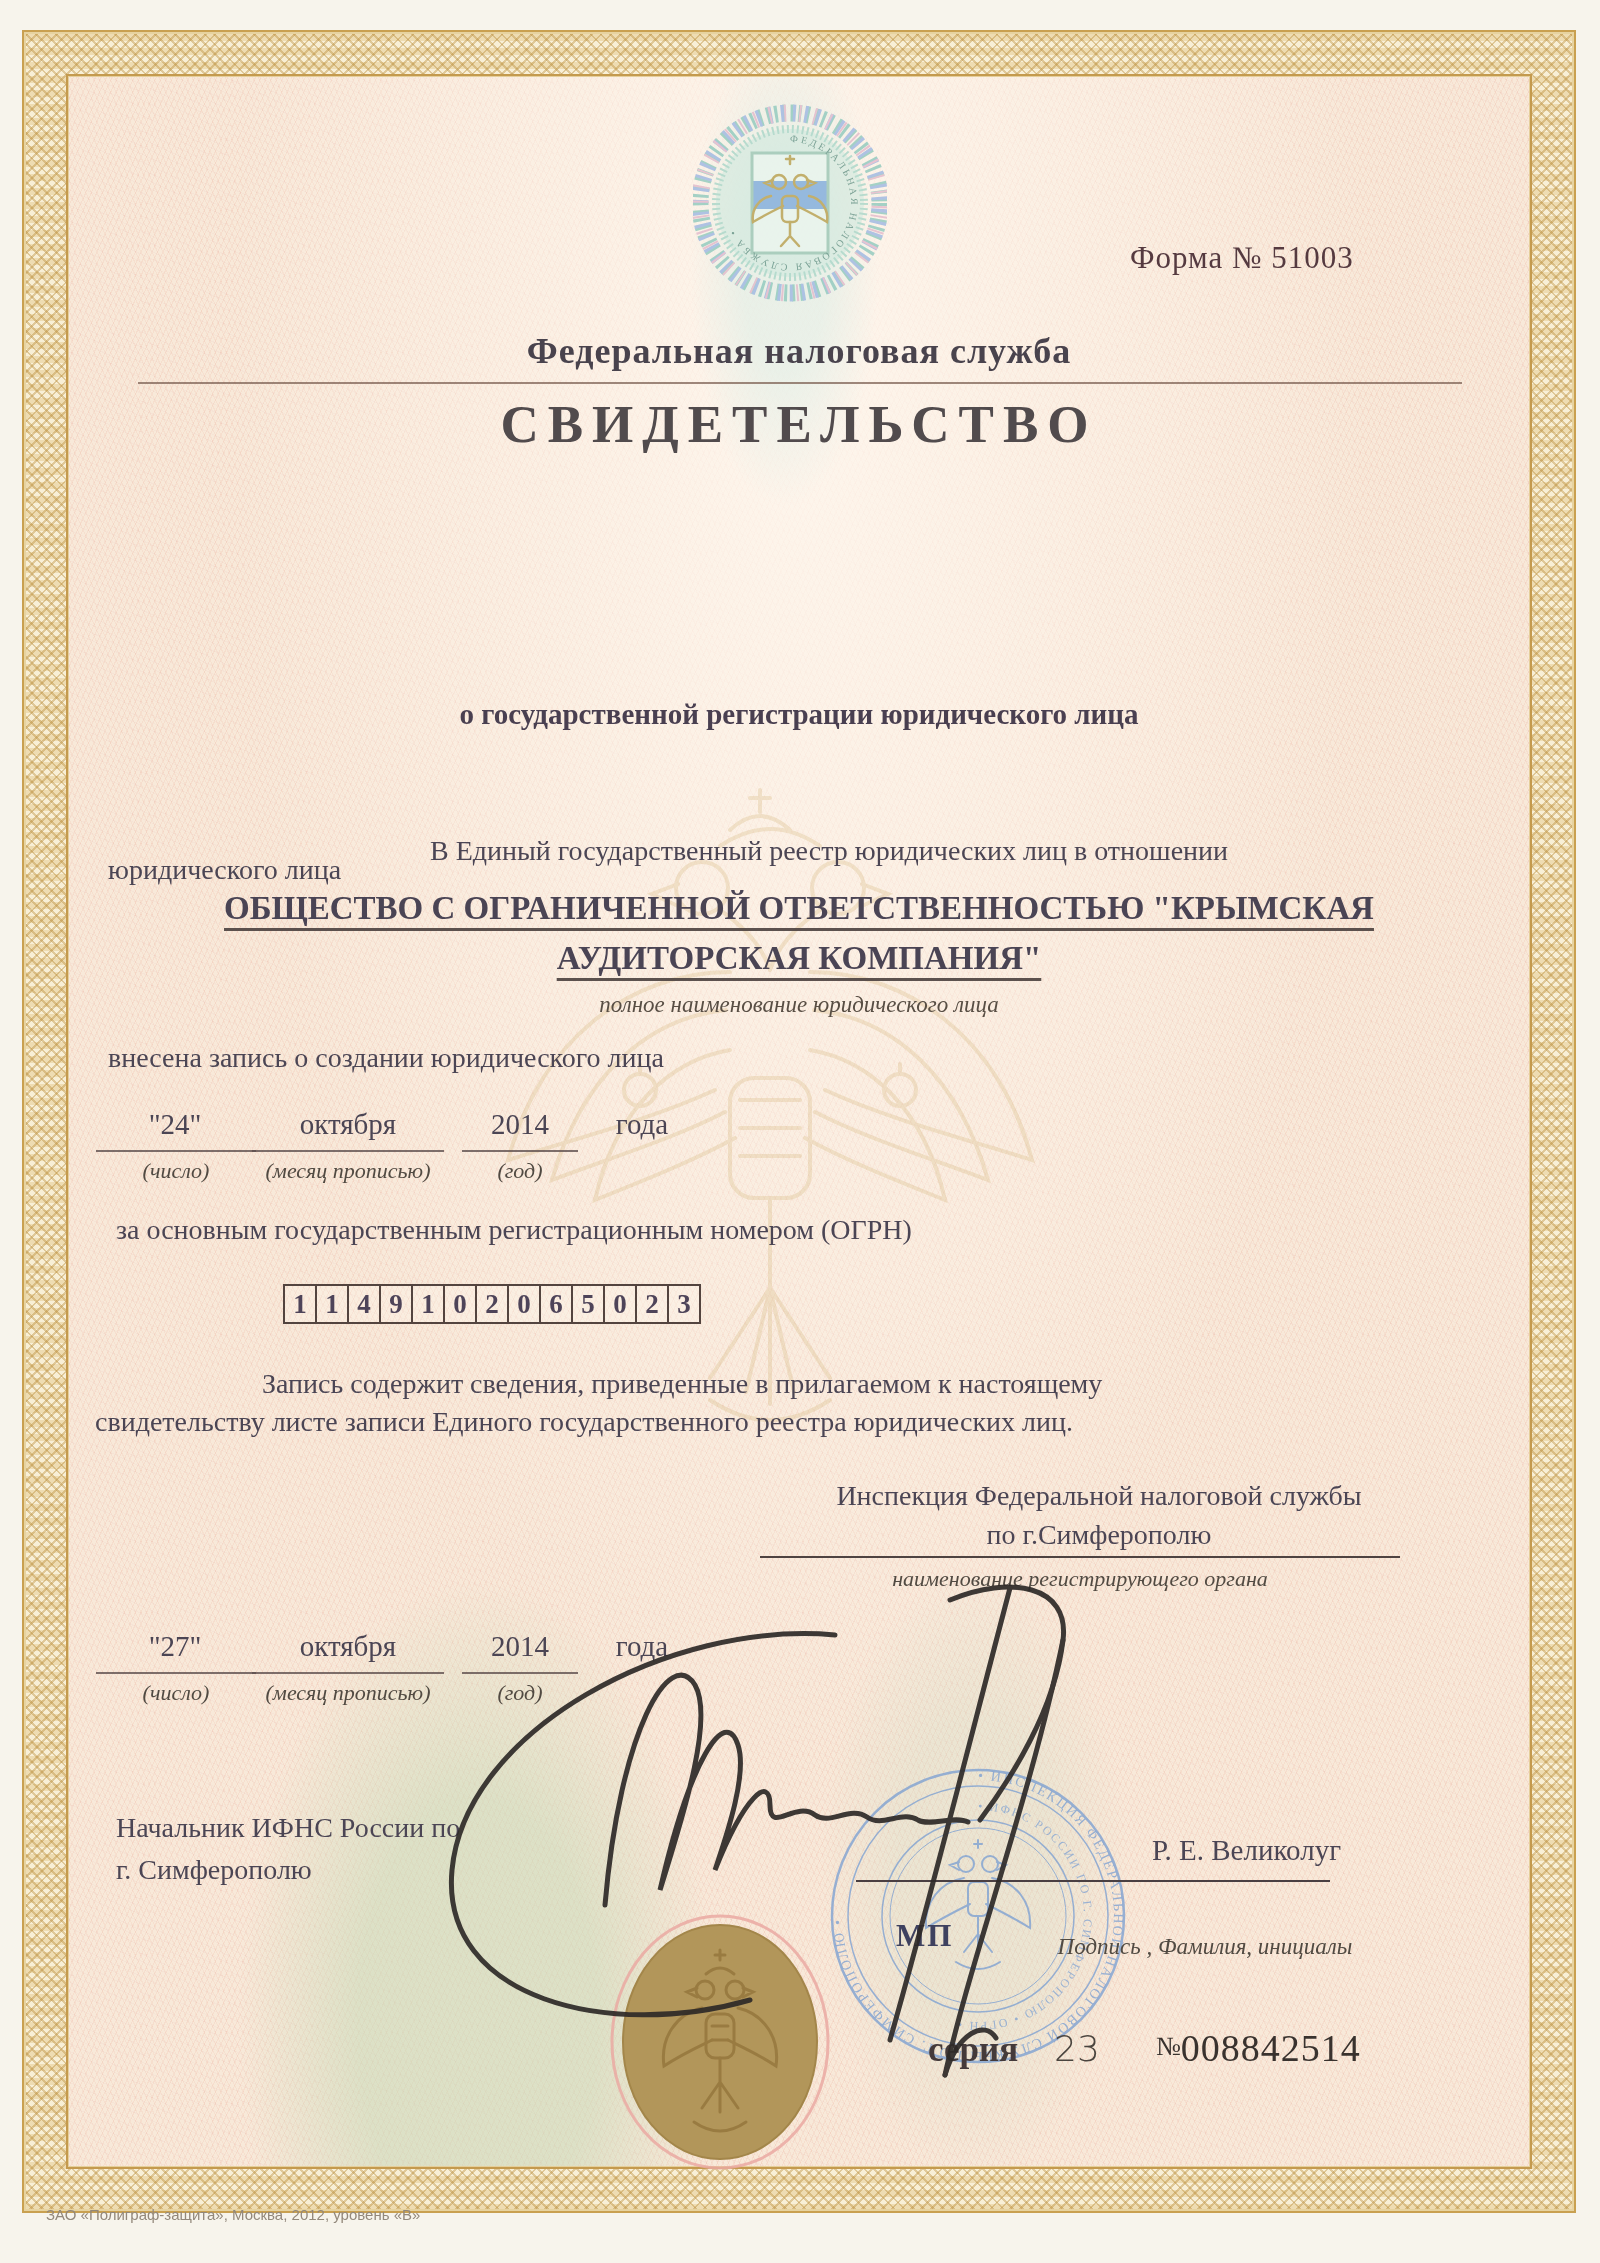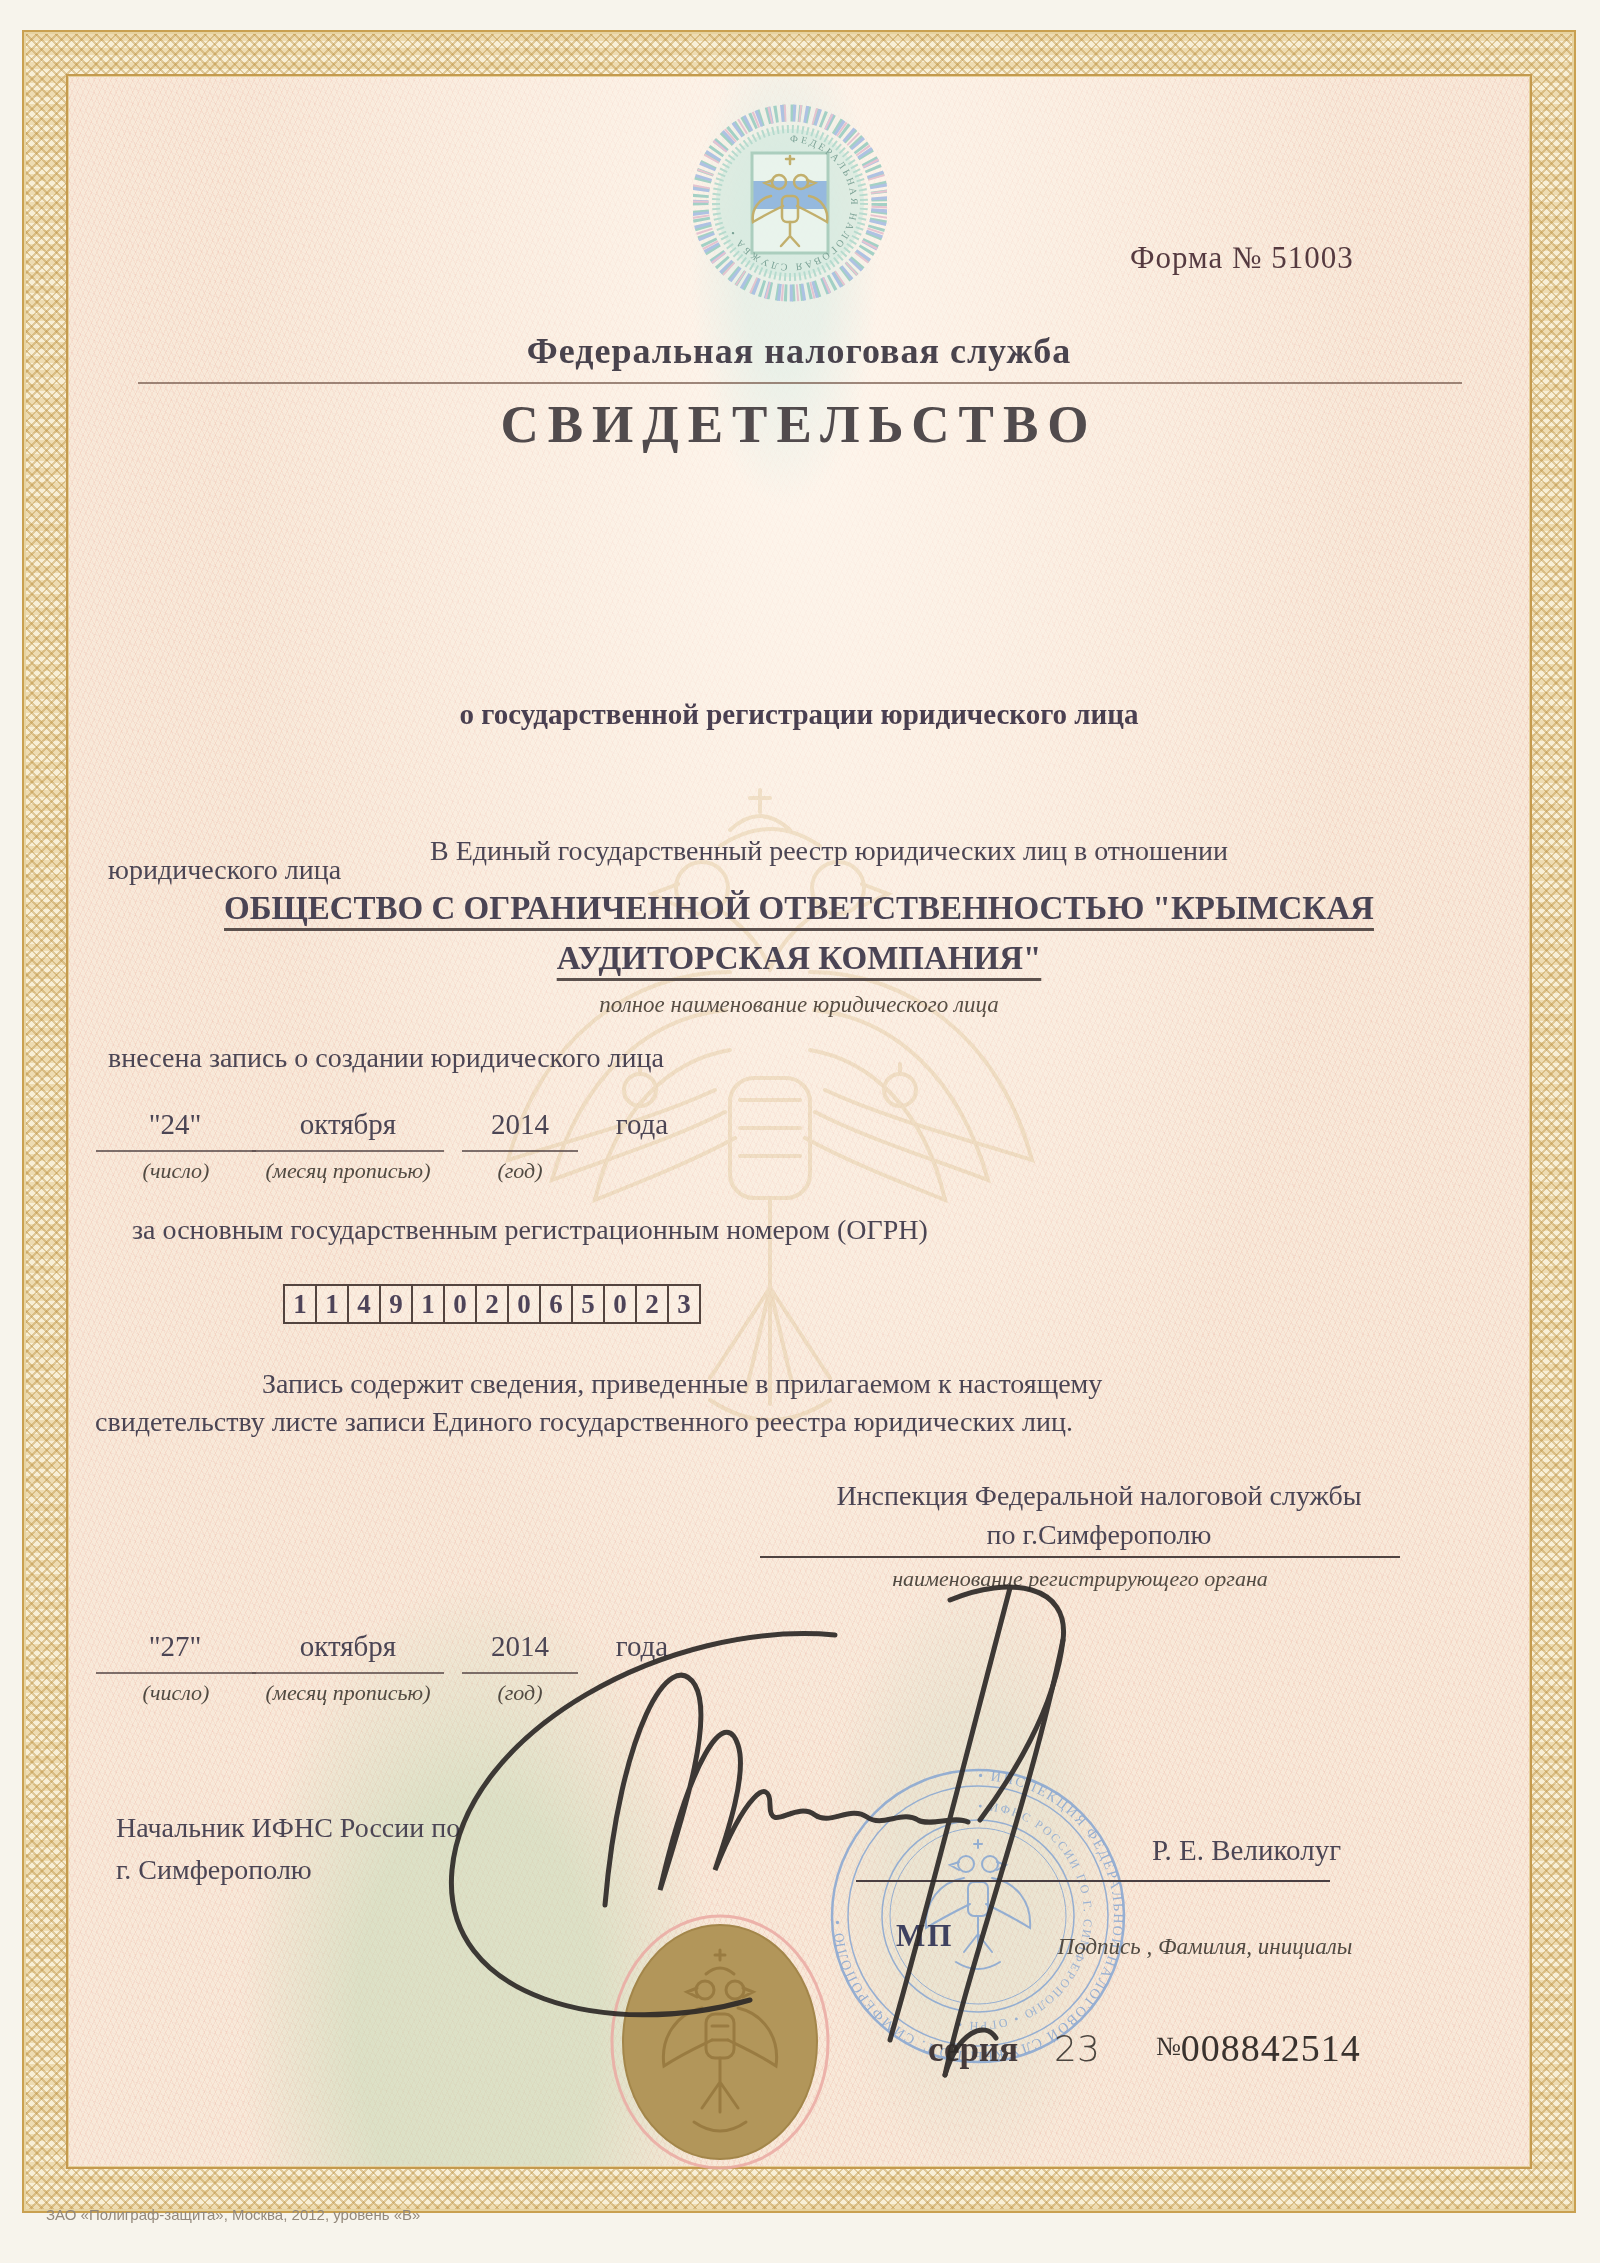--- a/index.html
+++ b/index.html
@@ -54,21 +54,21 @@
   .company-l1{top:890px;}
   .company-l2{top:940px;}
   .company-cap{top:992px;font-size:23px;font-style:italic;color:#584e44;z-index:3;}
 
   .record-stmt{top:1040px;left:108px;z-index:3;}
 
   .date-val{font-size:29px;color:#4b4554;text-align:center;z-index:3;}
   .date-line{height:2px;background:#5e4f4e;opacity:.8;z-index:3;}
   .date-lab{font-size:22px;font-style:italic;color:#514a42;text-align:center;z-index:3;}
 
-  .ogrn-stmt{top:1212px;left:116px;z-index:3;margin-left:16px;}
+  .ogrn-stmt{top:1212px;left:116px;z-index:3;}
   .ogrn-row{top:1284px;left:283px;display:flex;z-index:3;}
   .ogrn-cell{
     width:30px;height:36px;border:2px solid #53443f;margin-left:-2px;
     display:flex;align-items:center;justify-content:center;
     font-size:27px;font-weight:bold;color:#4e4459;background:rgba(255,250,244,.25);
   }
   .ogrn-cell:first-child{margin-left:0;}
 
   .note-l1{top:1366px;left:262px;width:1220px;z-index:3;}
   .note-l2{top:1404px;left:95px;width:1300px;z-index:3;}

